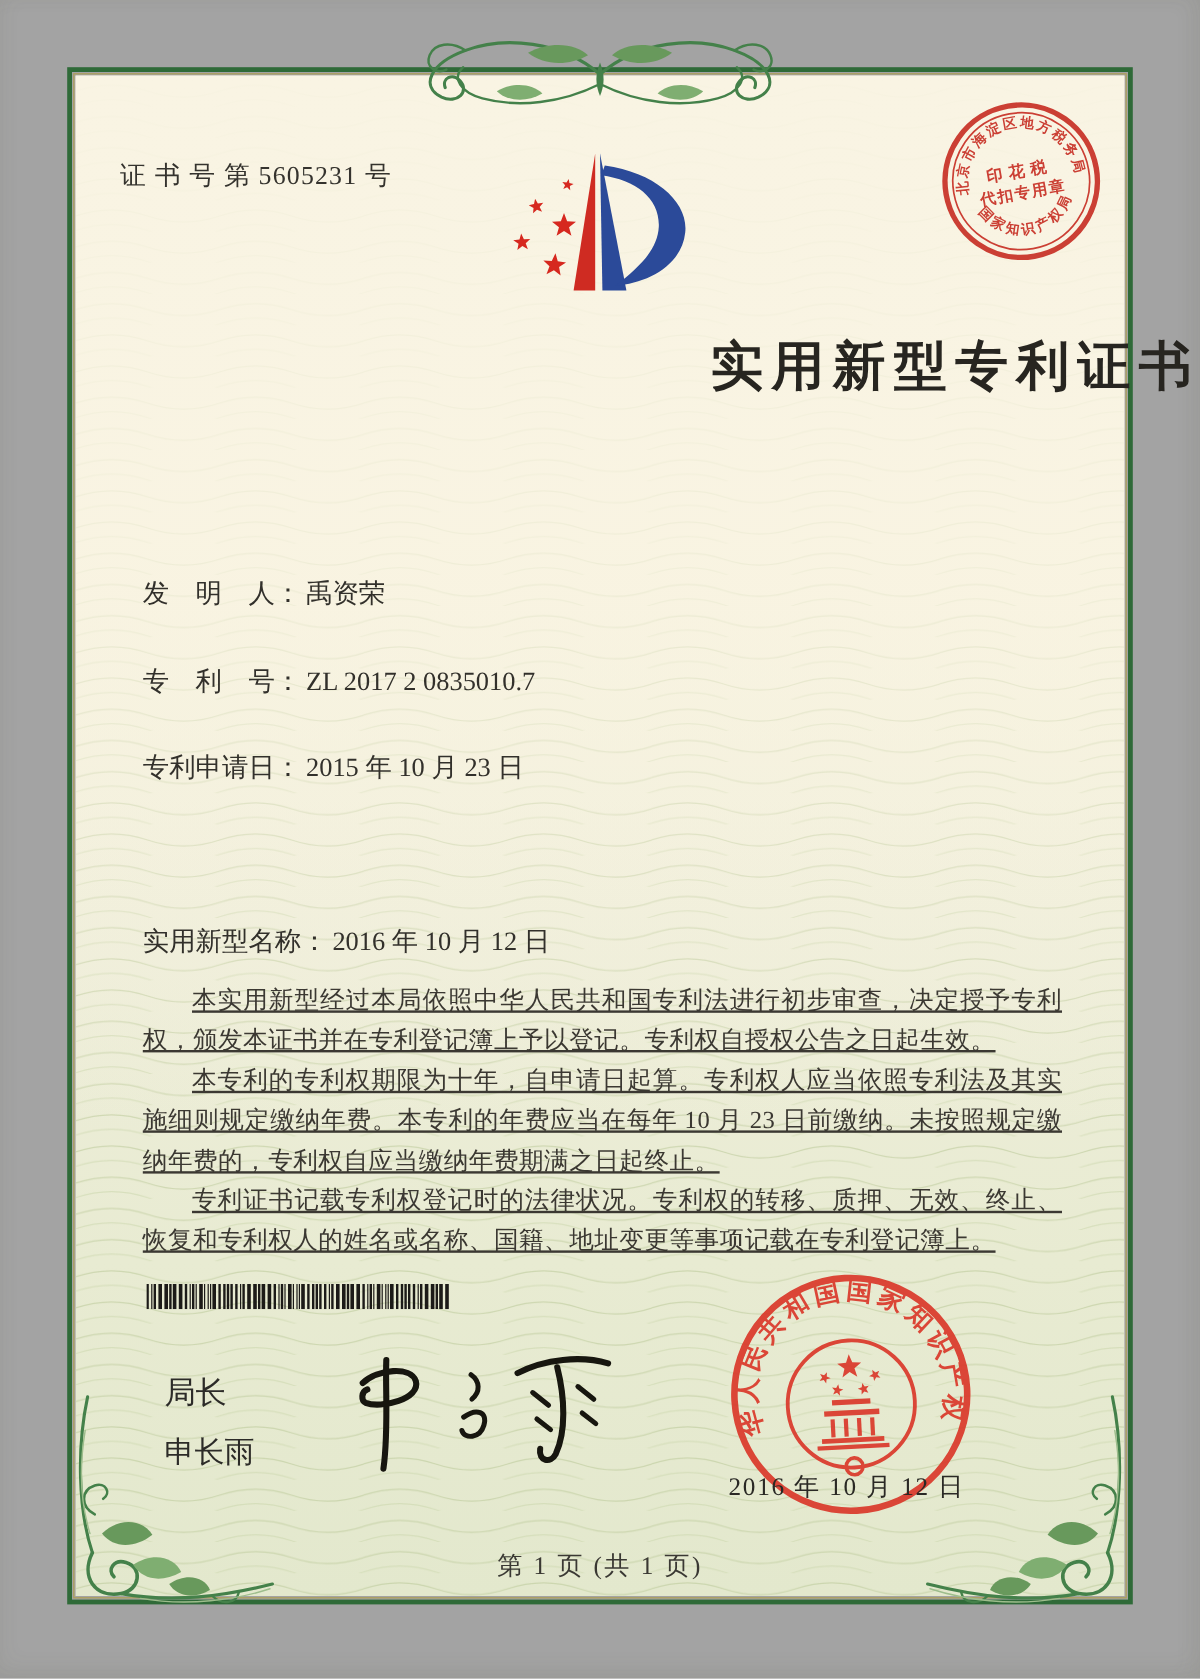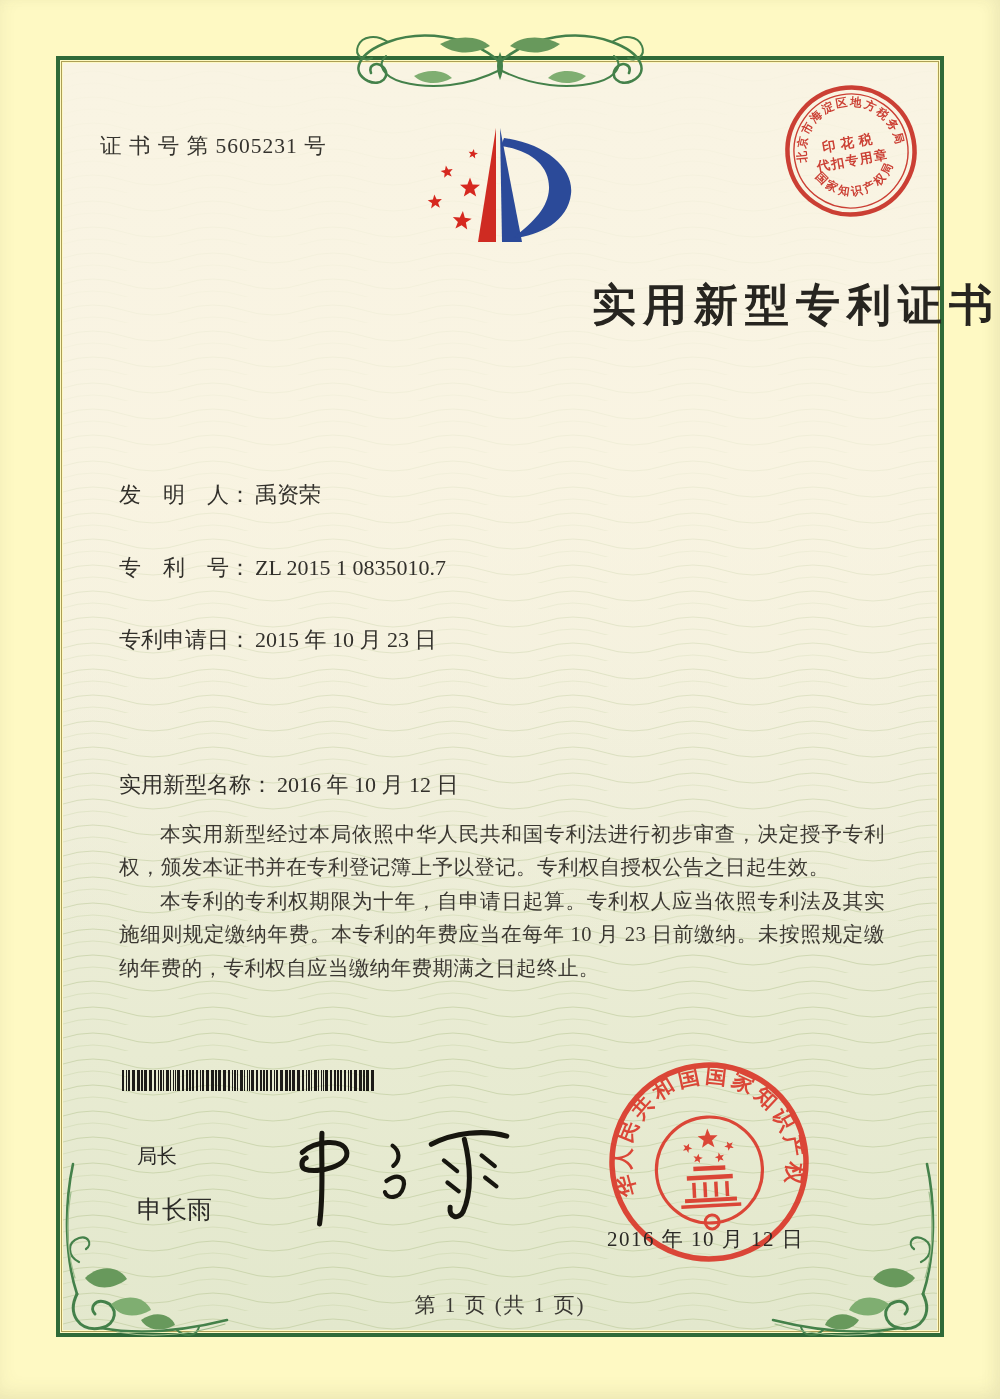--- a/index.html
+++ b/index.html
@@ -1,16 +1,16 @@
 <!DOCTYPE html>
 <html><head>
 <meta charset="utf-8">
 <style>
   html,body{margin:0;padding:0;background:#ffffff;}
-  .page{position:relative;width:1000px;height:1399px;background:#fef9c3;overflow:hidden;
+  .page{position:relative;width:1000px;height:1399px;background:#a3a3a3;overflow:hidden;
         font-family:"Liberation Serif","DejaVu Serif",serif;color:#33312c;}
   .edge-shade{position:absolute;inset:0;pointer-events:none;
         box-shadow:inset 0 -8px 18px rgba(90,90,70,.08), inset -8px 0 14px rgba(90,90,70,.05);}
   
   .frame{position:absolute;left:56px;top:56px;width:888px;height:1281px;
          border:4px solid #2f6a38;box-sizing:border-box;}
   .frame-gold{position:absolute;inset:1px;border:1px solid #ad9f56;pointer-events:none;}
   .paper{position:absolute;inset:3px;
          background:linear-gradient(180deg,#f9f4e3 0%,#f8f3df 30%,#efeeda 55%,#e8ebd2 78%,#e3e8cd 100%);}
   .guilloche{position:absolute;inset:0;width:100%;height:100%;opacity:.55;}
@@ -25,24 +25,24 @@
   .abs{position:absolute;}
   .cert-no{left:100px;top:131px;font-size:21.5px;letter-spacing:1px;color:#35332e;}
   .logo{left:425px;top:124px;}
   .stamp{left:780px;top:80px;opacity:.93;}
   .title{left:0;width:100%;top:276px;text-align:right;font-size:44px;font-weight:bold;
          letter-spacing:7px;color:#272520;}
   .field{left:119px;font-size:22px;color:#32302b;white-space:nowrap;}
   .f1{top:408px}.f2{top:480px}.f3{top:553px}.f4{top:625px}.f5{top:698px}.f6{top:770px}
   .field .flabel{margin-right:4px;}
   .paras{left:119px;top:818px;width:766px;font-size:20.5px;line-height:33.4px;
-         text-align:justify;color:#3b3832;letter-spacing:.4px;}
+         text-align:justify;color:#3b3832;letter-spacing:.4px;text-decoration:underline;}
   .paras p{margin:0;text-indent:2em;}
   .barcode{left:122px;top:1070px;}
-  .role{left:137px;top:1143px;font-size:20px;color:#2c2b28;
+  .role{left:137px;top:1143px;font-size:26px;color:#2c2b28;
         font-family:Liberation Sans, sans-serif;}
   .signer{left:137px;top:1193px;font-size:25px;color:#2c2b28;
         font-family:"Liberation Sans","DejaVu Sans",sans-serif;}
   .sig{left:275px;top:1114px;}
   .seal{left:603px;top:1056px;opacity:.9;}
   .seal-date{left:607px;top:1225px;font-size:21px;letter-spacing:1.5px;color:#2a2925;}
   .footer{left:0;width:100%;top:1291px;text-align:center;font-size:21px;color:#3a3833;letter-spacing:2px;}
   svg text{font-family:"Liberation Sans","DejaVu Sans",sans-serif;}
 </style>
 </head>
@@ -141,29 +141,30 @@
       <text x="71" y="67" text-anchor="middle" font-size="13.5" font-weight="bold" fill="#c83227" letter-spacing="5">印花税</text>
       <text x="71" y="85" text-anchor="middle" font-size="13" font-weight="bold" fill="#c83227" letter-spacing="1.5">代扣专用章</text>
     </g>
   </svg>
 
   <div class="abs title">实用新型专利证书</div>
 
   <div class="abs field f2">
     <span class="flabel">发　明　人：</span><span class="fvalue">禹资荣</span></div>
   <div class="abs field f3">
-    <span class="flabel">专　利　号：</span><span class="fvalue">ZL 2015 1 0835010.7</span></div>
+    <span class="flabel">专　利　号：</span><span class="fvalue">ZL 2017 2 0835010.7</span></div>
   <div class="abs field f4">
     <span class="flabel">专利申请日：</span><span class="fvalue">2015 年 10 月 23 日</span></div>
   <div class="abs field f6">
     <span class="flabel">实用新型名称：</span><span class="fvalue">2016 年 10 月 12 日</span></div>
 
   <div class="abs paras">
     <p>本实用新型经过本局依照中华人民共和国专利法进行初步审查，决定授予专利权，颁发本证书并在专利登记簿上予以登记。专利权自授权公告之日起生效。</p>
     <p>本专利的专利权期限为十年，自申请日起算。专利权人应当依照专利法及其实施细则规定缴纳年费。本专利的年费应当在每年 10 月 23 日前缴纳。未按照规定缴纳年费的，专利权自应当缴纳年费期满之日起终止。</p>
+    <p>专利证书记载专利权登记时的法律状况。专利权的转移、质押、无效、终止、恢复和专利权人的姓名或名称、国籍、地址变更等事项记载在专利登记簿上。</p>
   </div>
 
   <svg class="abs barcode" id="bc" width="258" height="21" viewBox="0 0 258 21" xmlns="http://www.w3.org/2000/svg">
       <rect x="0" y="0" width="2" height="21" fill="#1c1b18"></rect>
       <rect x="4" y="0" width="1" height="21" fill="#1c1b18"></rect>
       <rect x="6" y="0" width="2" height="21" fill="#1c1b18"></rect>
       <rect x="10" y="0" width="3" height="21" fill="#1c1b18"></rect>
       <rect x="15" y="0" width="3" height="21" fill="#1c1b18"></rect>
       <rect x="19" y="0" width="2" height="21" fill="#1c1b18"></rect>
       <rect x="22" y="0" width="3" height="21" fill="#1c1b18"></rect>

